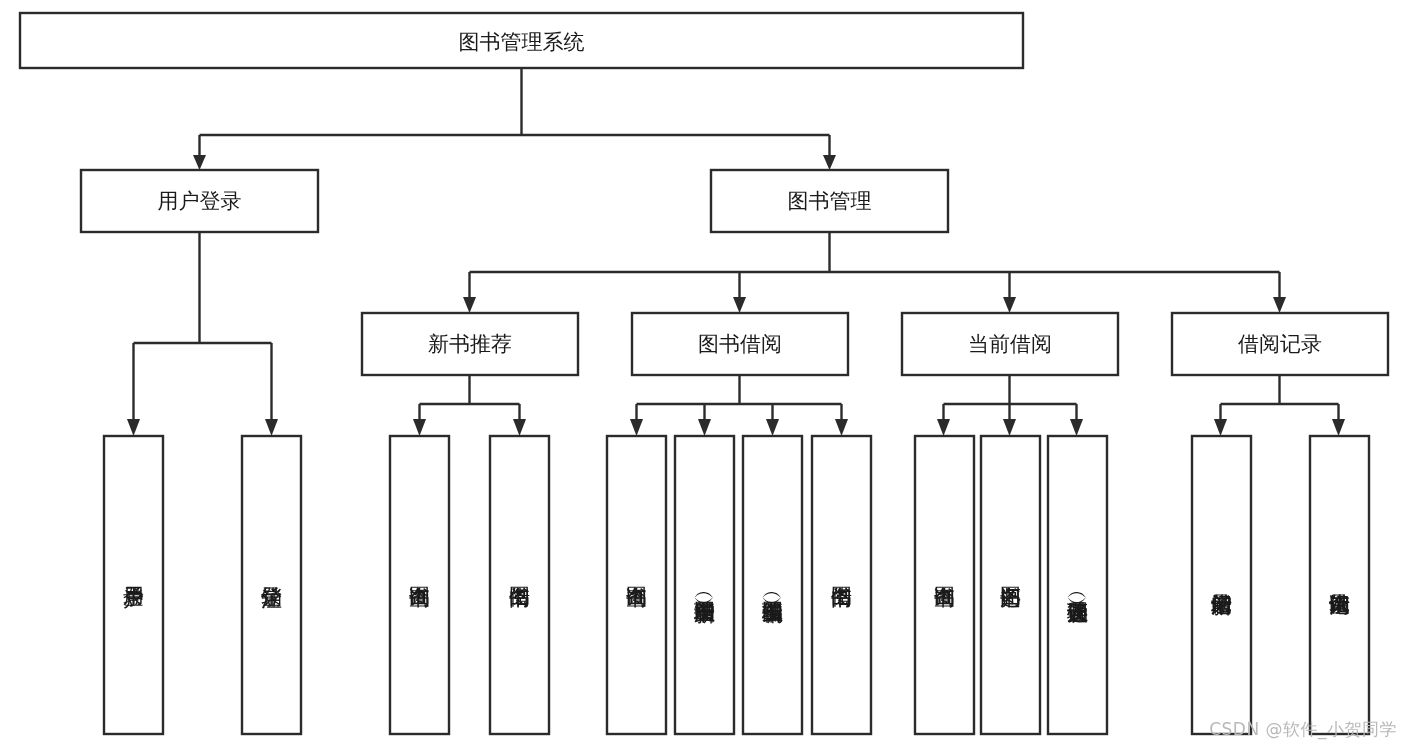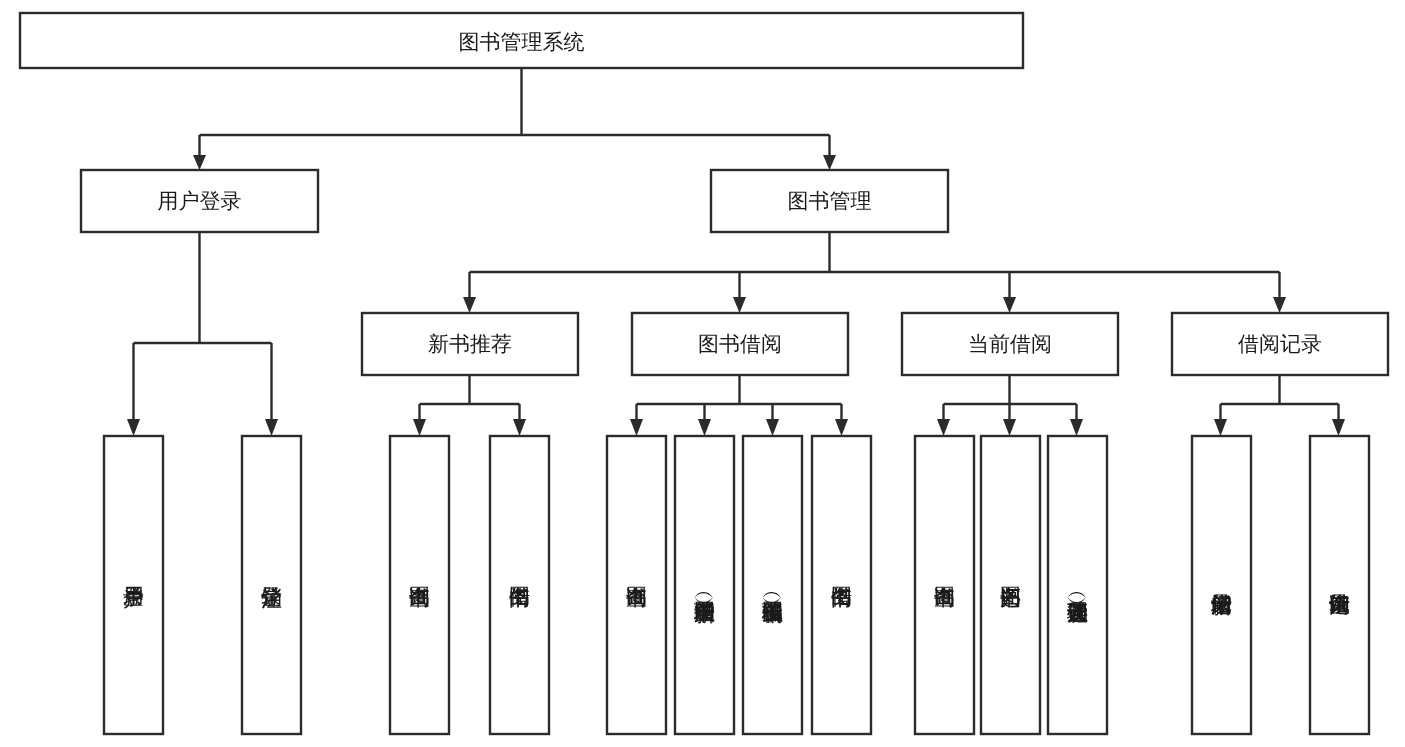--- a/index.html
+++ b/index.html
@@ -229,14 +229,15 @@
       <rect class="node-box" x="1192" y="436" width="59" height="298"></rect>
       <text class="node-label-v" x="1221.5" y="577">新增借阅记录</text>
     </g>
     <g>
       <rect class="node-box" x="1310" y="436" width="59" height="298"></rect>
       <text class="node-label-v" x="1339.5" y="577">查询借阅记录</text>
     </g>
 
   </svg>
 
+  <div class="watermark">CSDN @软件_小贺同学</div>
 
 </div>
 
 </body></html>

